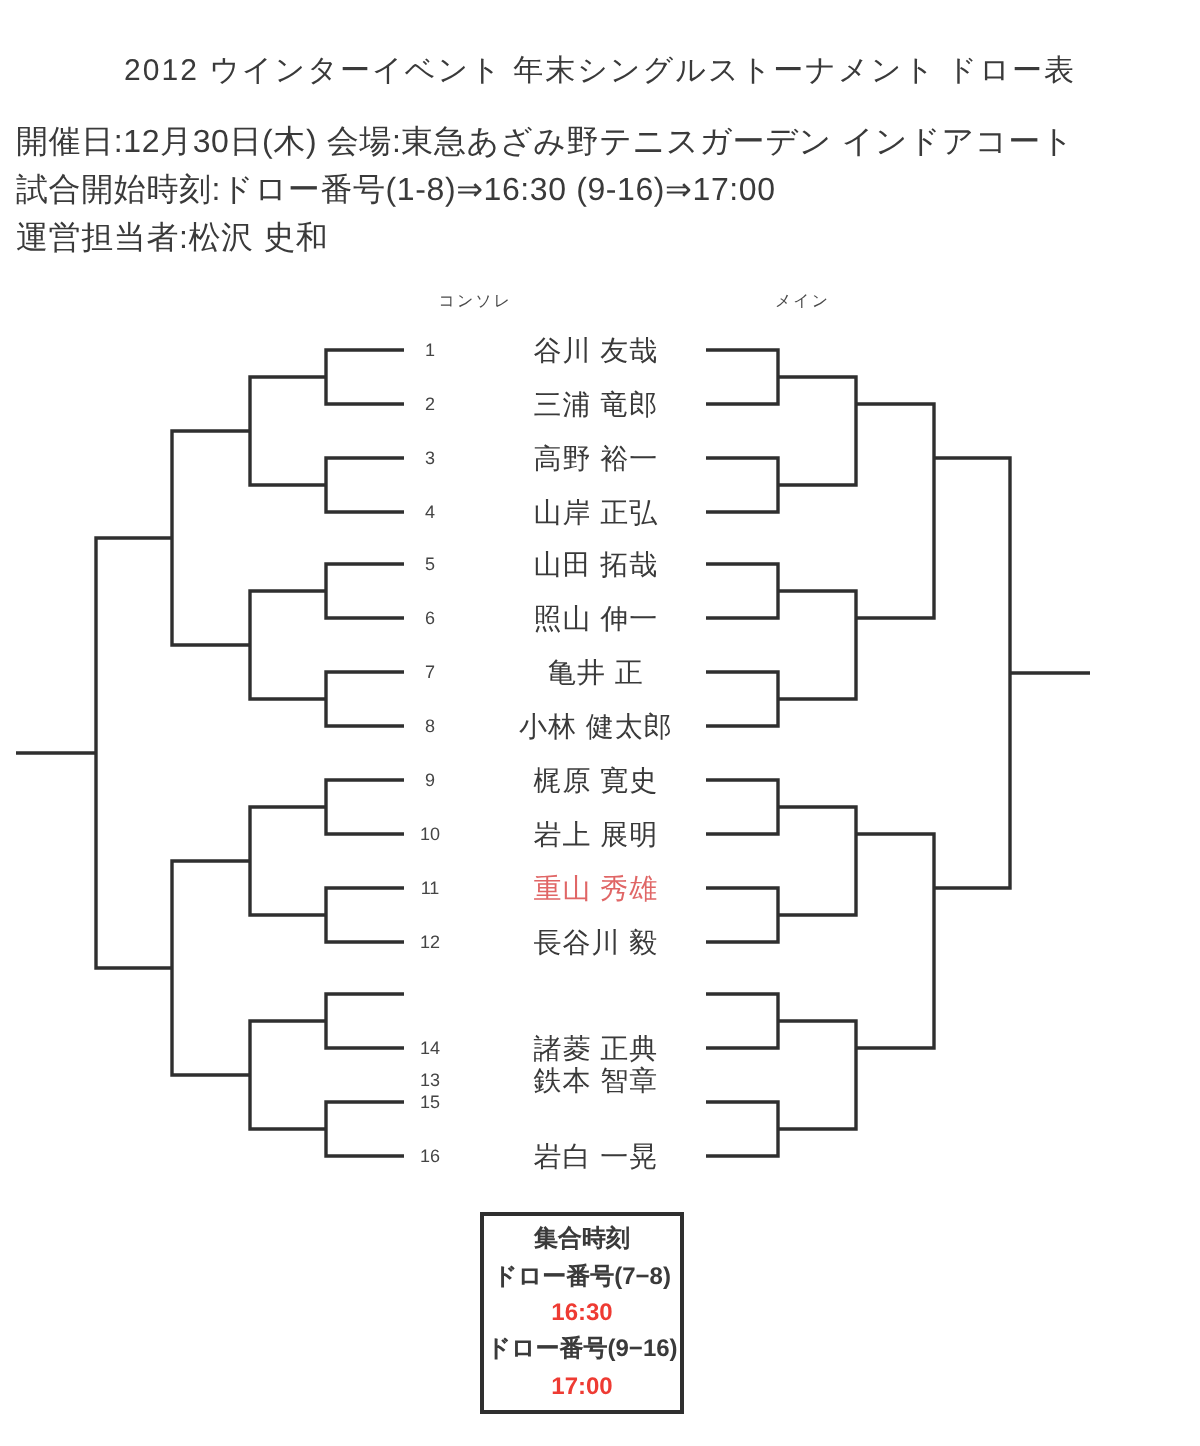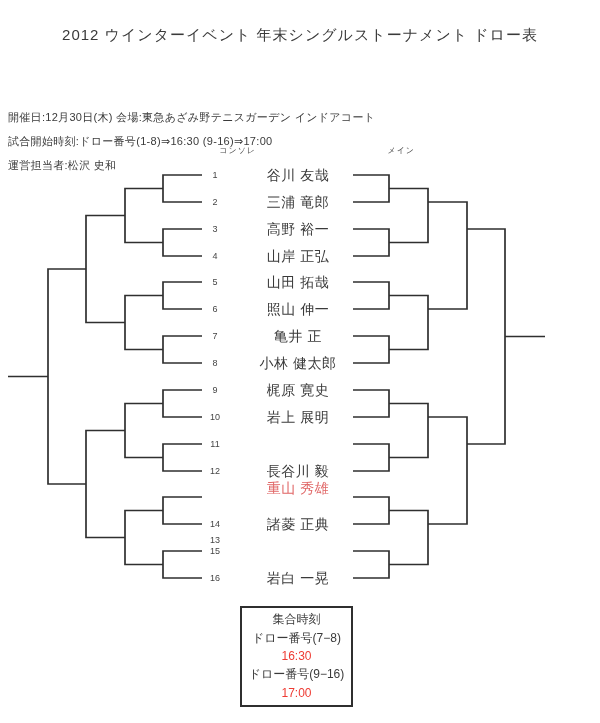--- a/index.html
+++ b/index.html
@@ -11,43 +11,43 @@
   html,body{margin:0;padding:0;background:#ffffff;}
   .page{
     position:relative;width:600px;height:723px;background:#fff;overflow:hidden;
     font-family:"Liberation Sans","DejaVu Sans",sans-serif;color:var(--text);
   }
   .title{
     position:absolute;left:0;top:26px;width:100%;text-align:center;
     font-size:15px;letter-spacing:1px;white-space:nowrap;
   }
   .info{
-    position:absolute;left:8px;font-size:11px;letter-spacing:.3px;line-height:15px;white-space:nowrap;margin-top:46px;
+    position:absolute;left:8px;font-size:16px;letter-spacing:.3px;line-height:15px;white-space:nowrap;
   }
   .info-1{top:64px}
   .info-2{top:88px}
   .info-3{top:112px}
   .col-label{
     position:absolute;top:145px;width:70px;text-align:right;font-size:8px;
     letter-spacing:1px;color:#4a4a4a;
   }
   .col-label.left{left:186px}
   .col-label.right{left:345px}
   svg.lines{position:absolute;left:0;top:0;}
   svg.lines path{fill:none;stroke:var(--line);stroke-width:1.7;}
   .rows{position:absolute;left:0;top:0;width:100%;height:100%;}
   .row{position:absolute;left:0;width:600px;height:18px;line-height:18px;}
   .seed{position:absolute;left:195px;width:40px;text-align:center;font-size:9px;color:#454545;}
   .pname{position:absolute;left:223px;width:150px;text-align:center;font-size:14px;letter-spacing:.5px;white-space:nowrap;}
-  .pname.hl{color:var(--hl-name);margin-top:44px;}
+  .pname.hl{color:var(--hl-name);}
   .mbox{
-    position:absolute;left:240px;top:606px;width:113px;height:101px;
+    position:absolute;left:240px;top:606px;width:102px;height:101px;
     border:2px solid var(--line);box-sizing:border-box;
     display:flex;flex-direction:column;justify-content:space-evenly;
-    text-align:center;font-size:12px;line-height:13px;white-space:nowrap;
+    text-align:center;font-size:12px;line-height:13px;white-space:nowrap;font-weight:bold;
   }
   .mbox .time{color:var(--hl-time);}
 </style>
 </head>
 <body>
 
 <div class="page">
 
   <div class="title">2012 ウインターイベント 年末シングルストーナメント ドロー表</div>
 
@@ -115,20 +115,21 @@
       <div class="row" style="top: 435px;">
       <span class="seed">11</span>
       <span class="pname hl">重山 秀雄</span>
     </div>
       <div class="row" style="top: 462px;">
       <span class="seed">12</span>
       <span class="pname">長谷川 毅</span>
     </div>
       <div class="row" style="top: 488px; margin-top: 43px;">
       <span class="seed">13</span>
+      <span class="pname">鉄本 智章</span>
     </div>
       <div class="row" style="top: 515px; padding-left: 36px;">
       <span class="seed">14</span>
       <span class="pname">諸菱 正典</span>
     </div>
       <div class="row" style="top: 542px;">
       <span class="seed">15</span>
     </div>
       <div class="row" style="top: 569px;">
       <span class="seed">16</span>

